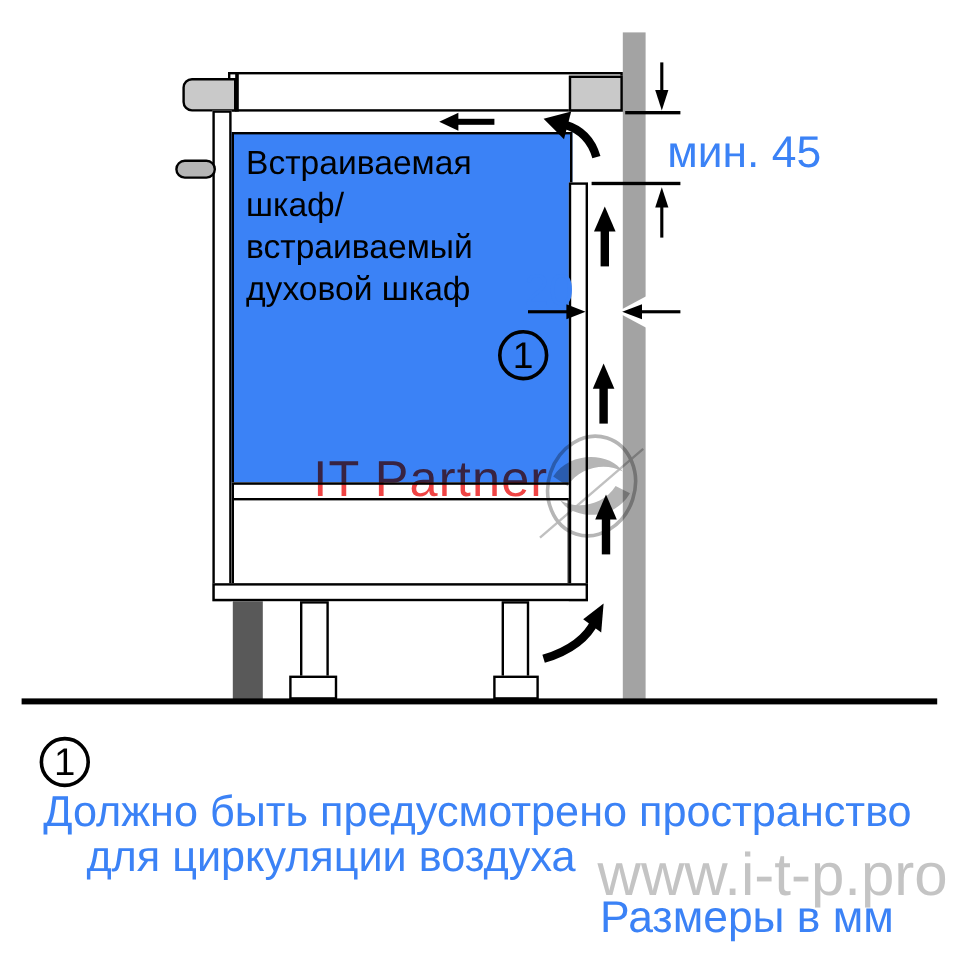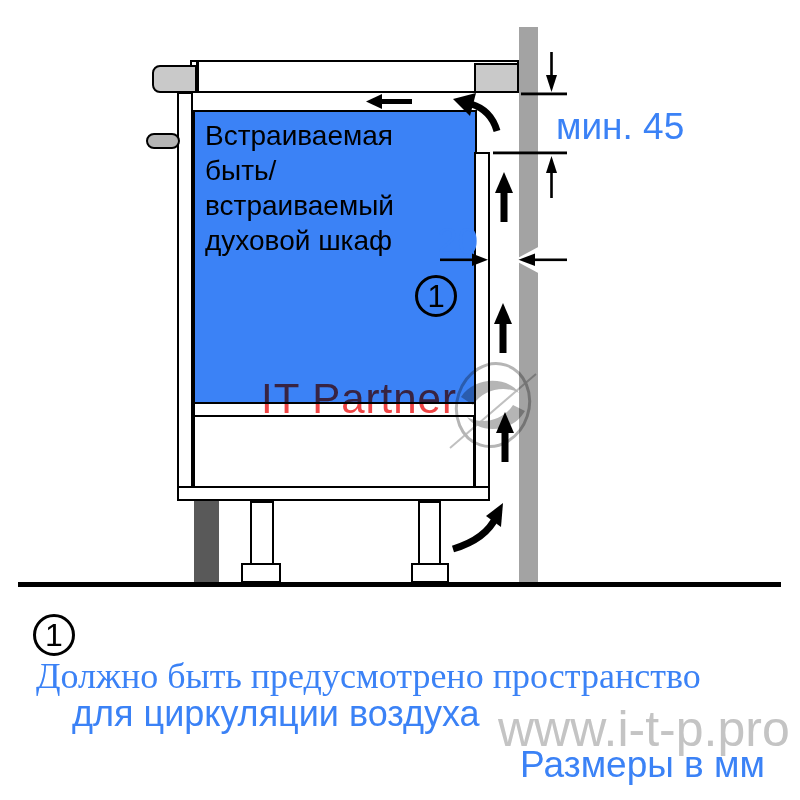--- a/index.html
+++ b/index.html
@@ -41,21 +41,21 @@
   <div class="fill" style="left:196px; top:60px; width:2.5px; height:33px; background:#000;"></div>
   <div class="box" style="left:152px; top:65px; width:45px; height:28px; background:#c9c9c9; border-radius:8px 0 0 8px;"></div>
   <div class="box" style="left:474px; top:63px; width:45px; height:30px; background:#c9c9c9;"></div>
 
   <div class="box" style="left:177px; top:92px; width:16px; height:409px;"></div>
   <div class="box" style="left:146px; top:133px; width:34px; height:16px; background:#b5b5b5; border-width:2px; border-radius:8px;"></div>
 
   <div class="box" style="left:193px; top:110px; width:284px; height:294px; background:#3b82f6;">
     <div class="abs" style="left:10px; top:6px; font-size:28px; line-height:35px; white-space:nowrap;">
       <div>Встраиваемая</div>
-      <div>быть/</div>
+      <div>шкаф/</div>
       <div>встраиваемый</div>
       <div>духовой шкаф</div>
     </div>
   </div>
 
   <div class="box" style="left:193px; top:402px; width:284px; height:15px;"></div>
   <div class="box" style="left:193px; top:415px; width:282px; height:73px;"></div>
   <div class="box" style="left:474px; top:152px; width:16px; height:349px;"></div>
   <div class="box" style="left:177px; top:486px; width:313px; height:15px;"></div>
   <div class="fill" style="left:194px; top:501px; width:25px; height:82px; background:#595959;"></div>
@@ -130,19 +130,19 @@
   <svg class="wm" style="left:448px; top:358px; opacity:0.85;" width="90" height="94" viewBox="0 0 90 94">
     <line x1="2" y1="90" x2="88" y2="16" stroke="#b5b5b5" stroke-width="2"></line>
     <ellipse cx="45" cy="47" rx="36" ry="42" fill="none" stroke="#a8a8a8" stroke-width="3" transform="rotate(18 45 47)"></ellipse>
     <path d="M 13 39 C 27 17 61 19 71 35 C 57 27 35 31 25 47 Z" fill="#a8a8a8"></path>
     <path d="M 77 53 C 63 77 29 75 19 59 C 33 67 55 63 65 47 Z" fill="#a8a8a8"></path>
   </svg>
 
   <div class="badge" style="left:33px; top:614px; font-size:32px;">
     <span>1</span>
   </div>
-  <div class="txt" style="left:36px; top:655px; font-size:36px;font-family:Liberation Serif, serif;">Должно быть предусмотрено пространство</div>
+  <div class="txt" style="left:36px; top:655px; font-size:36px;">Должно быть предусмотрено пространство</div>
   <div class="txt" style="left:36px; top:693px; font-size:36px;margin-left:36px;">для циркуляции воздуха</div>
 
   <div class="wm txt" style="left:498px; top:700px; font-size:50px; color:#c4c4c4;">www.i-t-p.pro</div>
-  <div class="txt" style="left:500px; top:744px; width:285px; text-align:center; font-size:37px;">Размеры в мм</div>
+  <div class="txt" style="left:500px; top:744px; width:285px; text-align:left; font-size:37px;">Размеры в мм</div>
 
 </div>
 
 </body></html>

